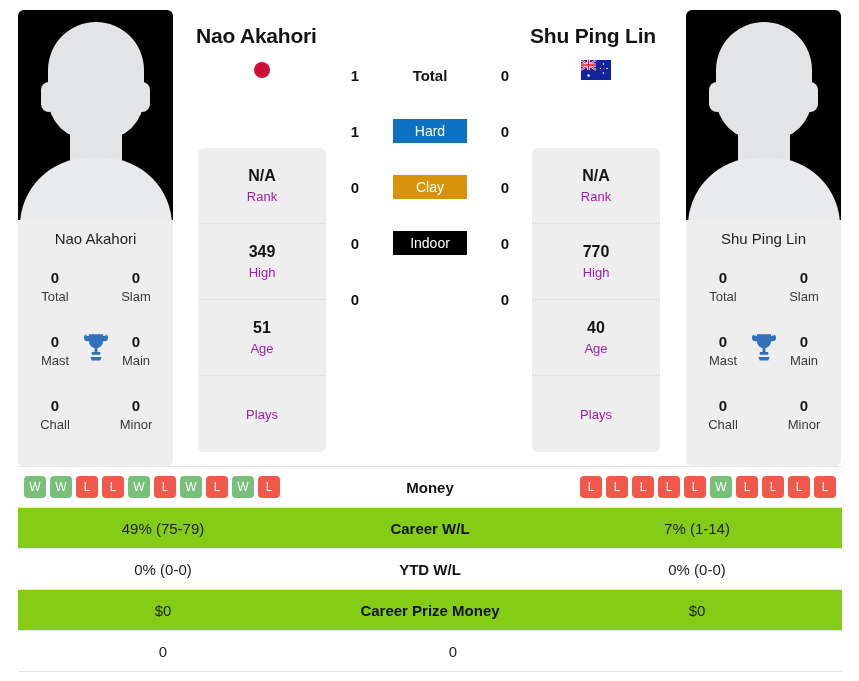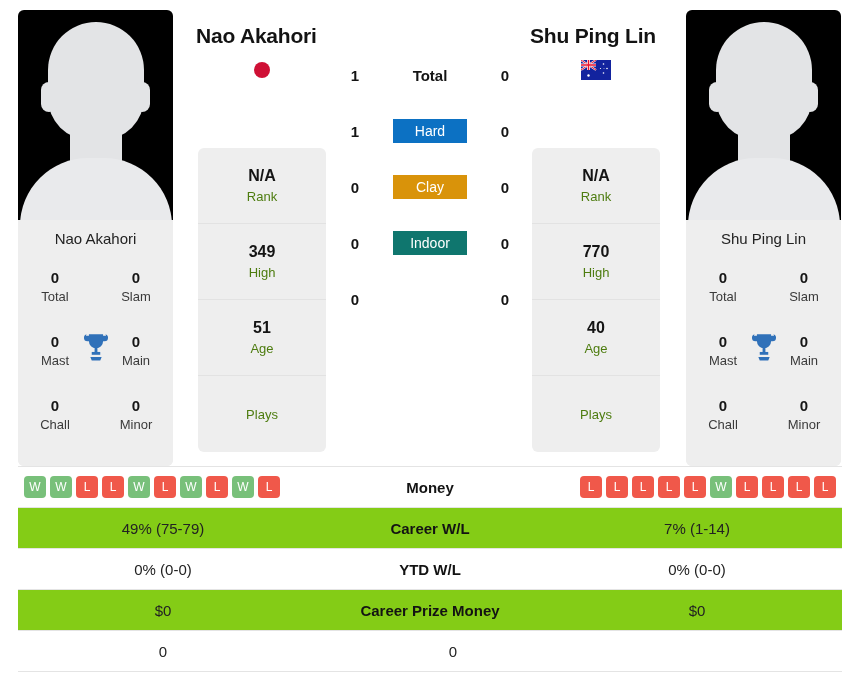--- a/index.html
+++ b/index.html
@@ -145,21 +145,21 @@
   }
   .stat-block:last-child { border-bottom: none; }
   .stat-block .v {
     font-size: 16px;
     font-weight: bold;
     color: #141414;
     line-height: 22px;
   }
   .stat-block .k {
     font-size: 13px;
-    color: #4d7c0f;
+    color: #a21caf;
     line-height: 19px;
   }
   .pname {
     position: absolute;
     top: 24px;
     font-size: 21px;
     font-weight: bold;
     color: #131313;
     letter-spacing: -0.2px;
   }
@@ -446,21 +446,21 @@
     <div class="h2h-score">0</div>
     <div class="h2h-mid">
       <span class="surface-badge" style="background:#d9930a">Clay</span>
     </div>
     <div class="h2h-score">0</div>
   </div>
 
   <div class="h2h-row" style="top:229px">
     <div class="h2h-score">0</div>
     <div class="h2h-mid">
-      <span class="surface-badge" style="background:#0f766e">Indoor</span>
+      <span class="surface-badge" style="background:#000000">Indoor</span>
     </div>
     <div class="h2h-score">0</div>
   </div>
 
   <div class="h2h-row" style="top:285px">
     <div class="h2h-score">0</div>
     <div class="h2h-score">0</div>
   </div>
 
 </div>

